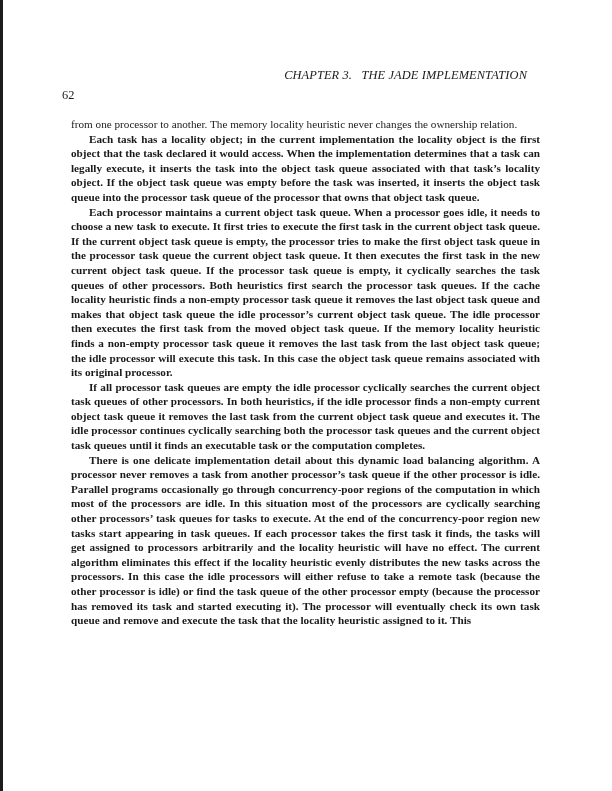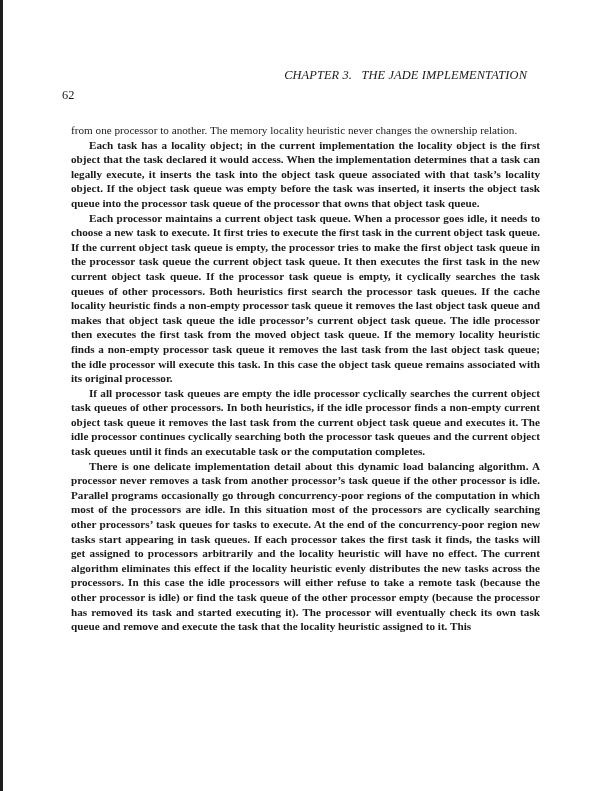--- a/index.html
+++ b/index.html
@@ -19,21 +19,20 @@
   }
   .page-number { position: absolute; left: 0; top: 0; margin-top: 20px; }
   .chapter-title {
     position: absolute; right: 0; top: 0;
     font-style: italic; letter-spacing: 0.1px;
   }
   .body-text {
     position: absolute; top: 117px; left: 71px; width: 469px;
     font-size: 11.2px; line-height: 14.6px;
     text-align: justify;
-    margin-top: 6px;
   }
   .body-text p { margin: 0; }
   .body-text p.indent { text-indent: 18px; font-weight: bold; }
 </style>
 </head>
 <body>
 
 <div class="scan-edge"></div>
 
 <div class="running-head">

